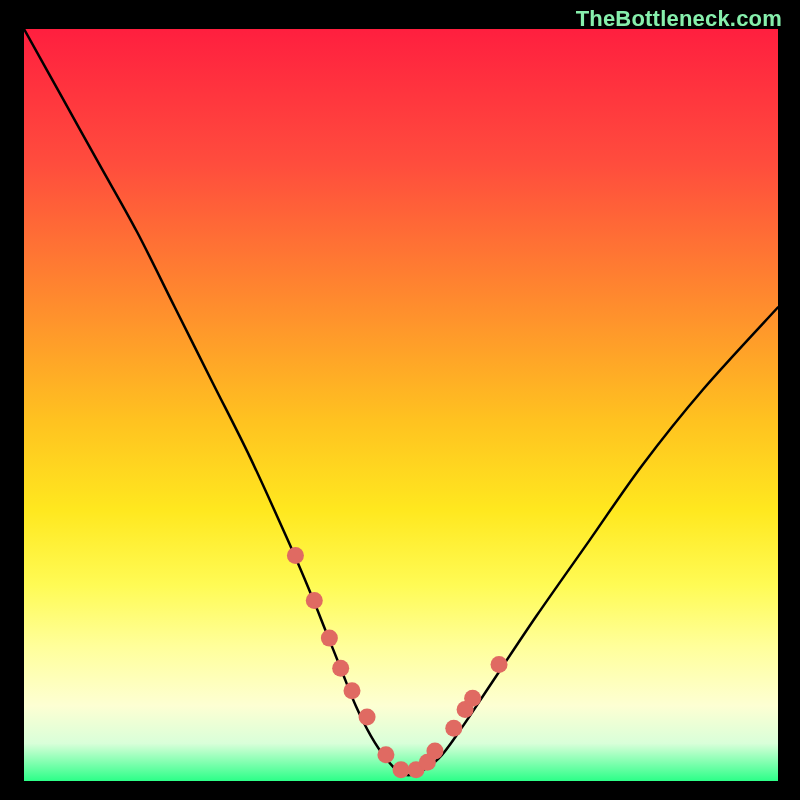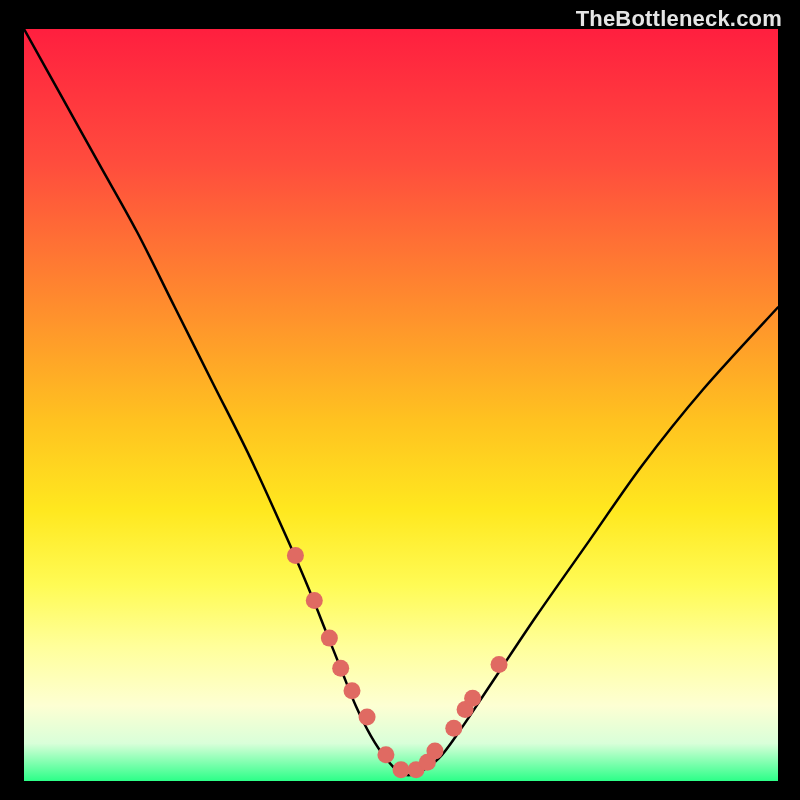--- a/index.html
+++ b/index.html
@@ -10,21 +10,21 @@
     height: 800px;
     background: #000;
   }
   .watermark {
     position: absolute;
     top: 6px;
     right: 18px;
     font-family: Arial, Helvetica, sans-serif;
     font-size: 22px;
     font-weight: 600;
-    color: #e5e5e5;
+    color: #86efac;
     letter-spacing: 0.2px;
     z-index: 3;
   }
   .plot-wrap {
     position: absolute;
     left: 24px;
     top: 29px;
     width: 754px;
     height: 752px;
     background: linear-gradient(to bottom,

